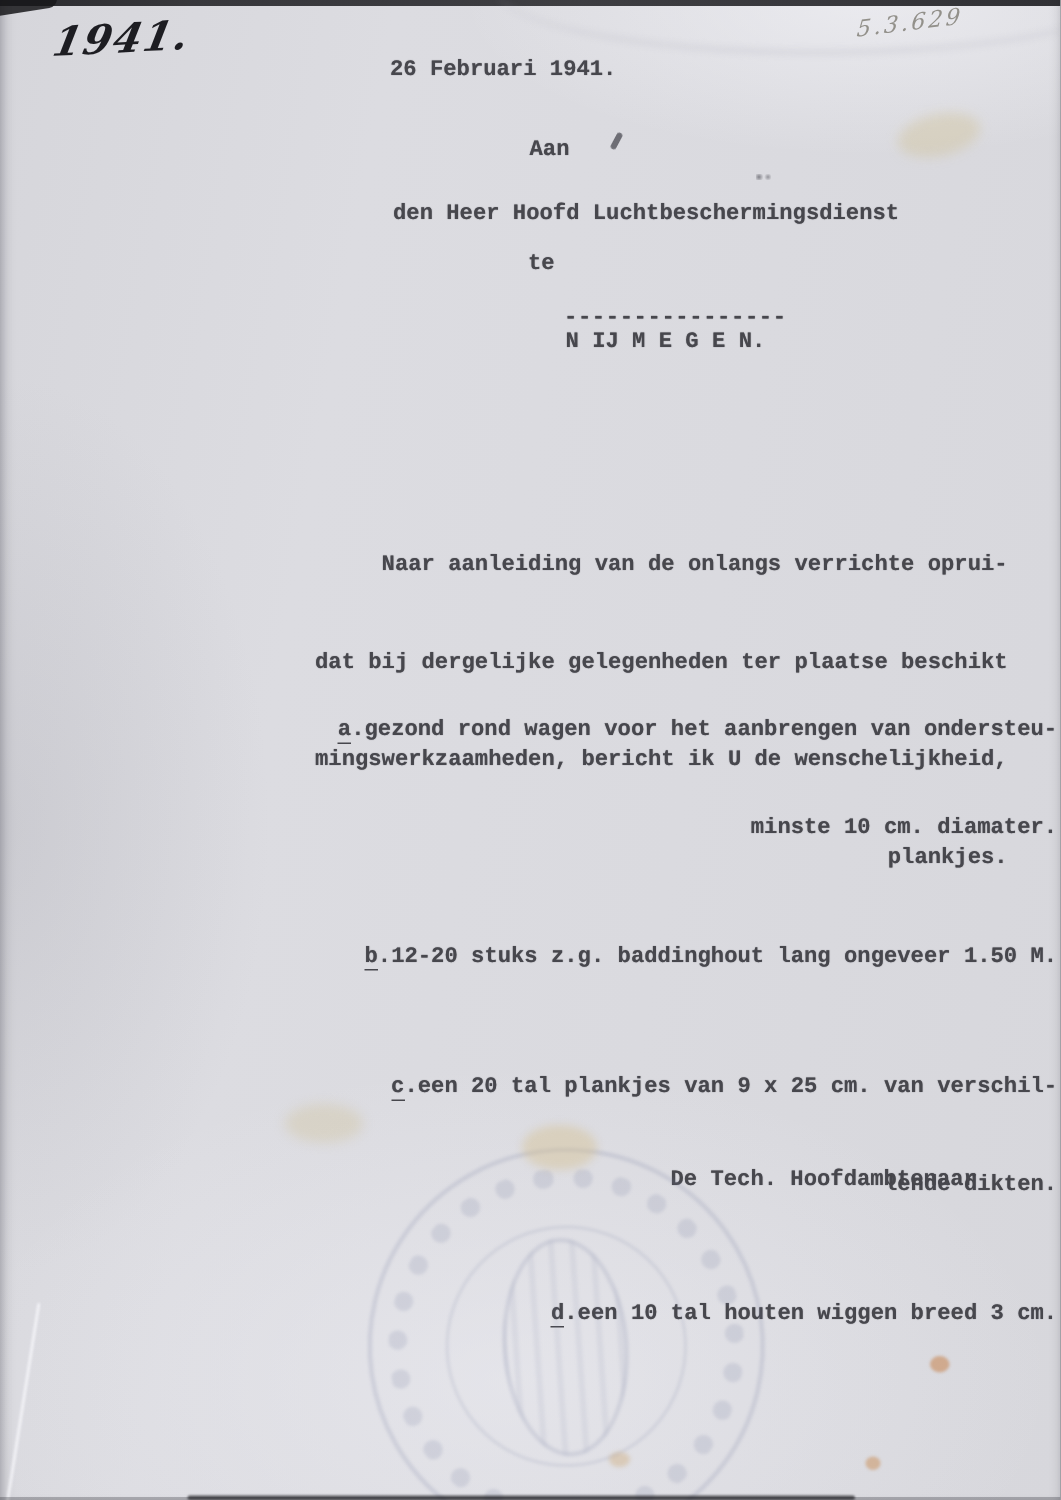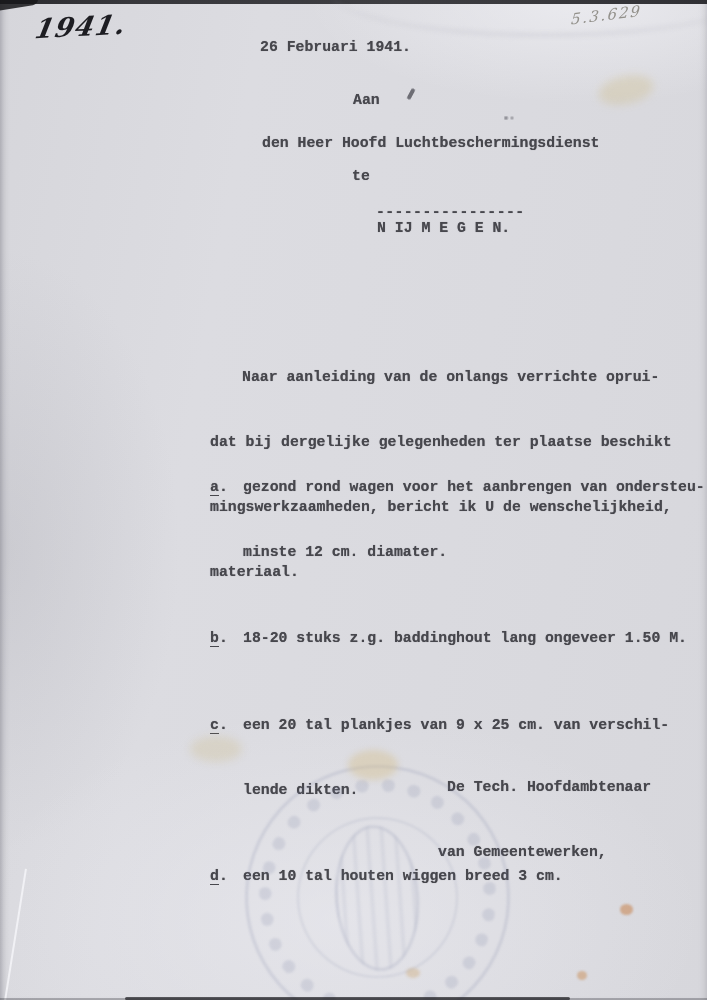--- a/index.html
+++ b/index.html
@@ -13,21 +13,21 @@
     box-shadow: inset 7px 0 9px -7px rgba(70,70,80,0.55), inset -5px 0 8px -6px rgba(70,70,80,0.35);
     font-family:"Liberation Mono","DejaVu Sans Mono",monospace;
   }
   .tw{
     position:absolute;
     font:bold 14.8px/21.6px "Liberation Mono","DejaVu Sans Mono",monospace;
     color:#47474d;
     white-space:pre;
     text-shadow:0 0 0.7px rgba(55,55,62,0.65);
   }
-  .line{height:21.6px;}
+  .line{height:21.6px;text-align:right;}
   .indent{padding-left:32px;}
   .cont{padding-left:33px;}
   .label{display:inline-block;width:33px;}
   .ul{border-bottom:1.5px solid currentColor;}
   .sig1{padding-left:9px;}
 
   .date{left:260px;top:37px;}
   .addr-to{left:353px;top:90px;}
   .addr-recipient{left:262px;top:133px;text-align:right;}
   .addr-te{left:352px;top:166px;}
@@ -105,45 +105,44 @@
   <div class="tw addr-to">Aan</div>
   <div class="tw addr-recipient">den Heer Hoofd Luchtbeschermingsdienst</div>
   <div class="tw addr-te">te</div>
   <div class="tw addr-city">N IJ M E G E N.</div>
   <div class="tw addr-underline">----------------</div>
 
   <div class="tw intro">
     <div class="line indent">Naar aanleiding van de onlangs verrichte oprui-</div>
     <div class="line">dat bij dergelijke gelegenheden ter plaatse beschikt</div>
     <div class="line">mingswerkzaamheden, bericht ik U de wenschelijkheid,</div>
-    <div class="line">materiaal.</div>
+    <div class="line">plankjes.</div>
   </div>
 
   <div class="tw list">
     <div class="line"><span class="label"><span class="ul">a</span><span>.</span></span><span>gezond rond wagen voor het aanbrengen van ondersteu-</span></div>
-    <div class="line cont">minste 12 cm. diamater.</div>
+    <div class="line cont">minste 10 cm. diamater.</div>
 
-    <div class="line"><span class="label"><span class="ul">b</span><span>.</span></span><span>18-20 stuks z.g. baddinghout lang ongeveer 1.50 M.</span></div>
+    <div class="line"><span class="label"><span class="ul">b</span><span>.</span></span><span>12-20 stuks z.g. baddinghout lang ongeveer 1.50 M.</span></div>
 
     <div class="line"><span class="label"><span class="ul">c</span><span>.</span></span><span>een 20 tal plankjes van 9 x 25 cm. van verschil-</span></div>
     <div class="line cont">lende dikten.</div>
 
     <div class="line"><span class="label"><span class="ul">d</span><span>.</span></span><span>een 10 tal houten wiggen breed 3 cm.</span></div>
 
     
     
     
     
     
     
   </div>
 
   <div class="tw signature">
     <div class="line sig1">De Tech. Hoofdambtenaar</div>
-    <div class="line">van Gemeentewerken,</div>
   </div>
 
   <div class="stamp">
     <div class="ring-outer"></div>
     <div class="ring-text"></div>
     <div class="ring-inner"></div>
     <div class="emblem"></div>
   </div>
 
   <div class="stain stain-1"></div>

